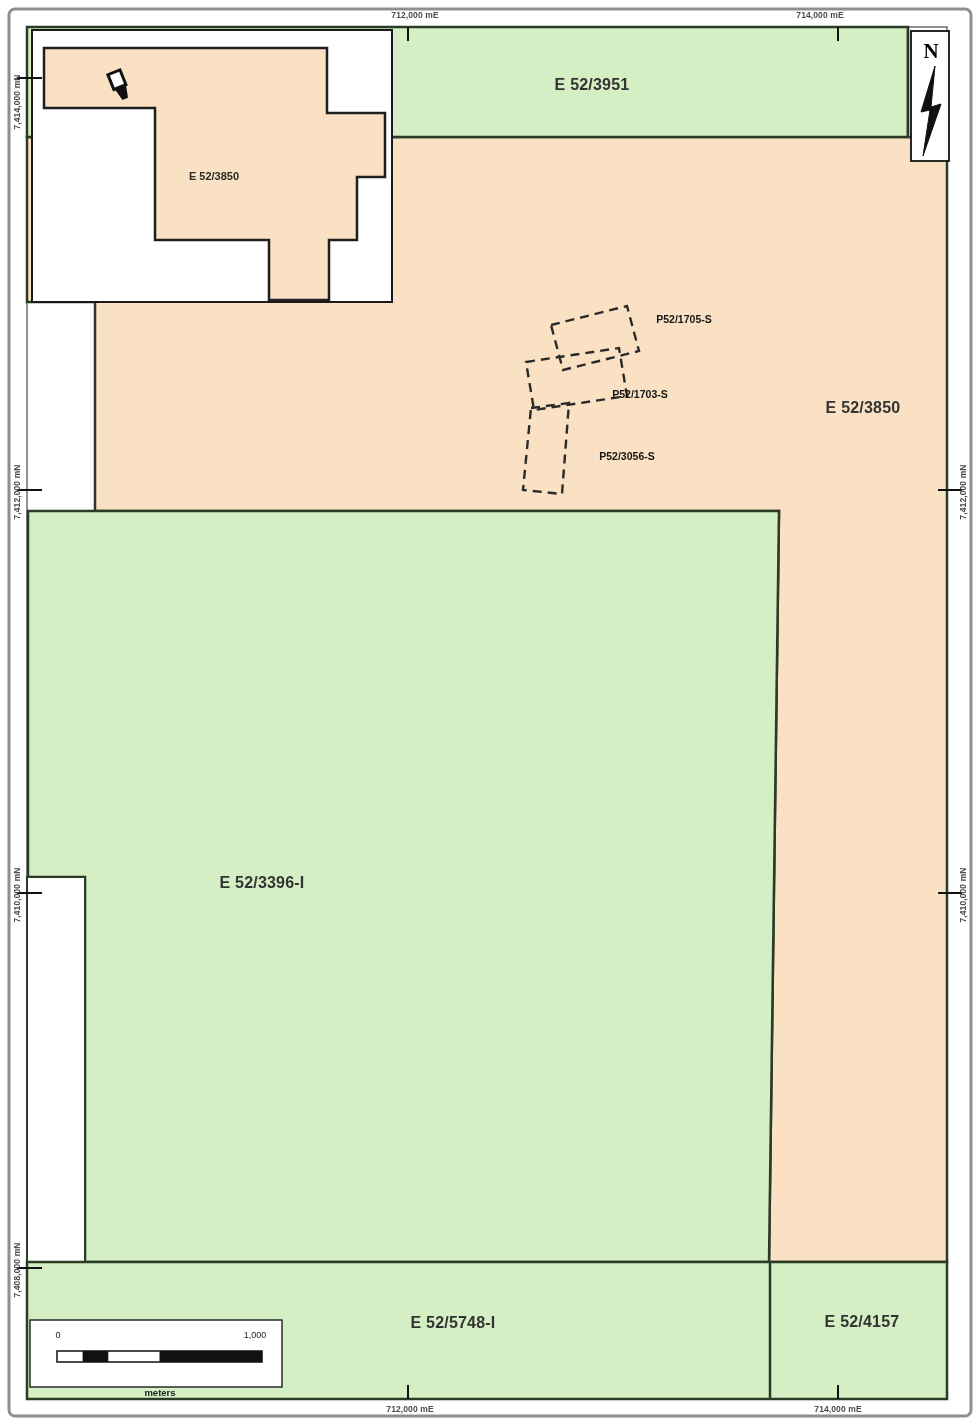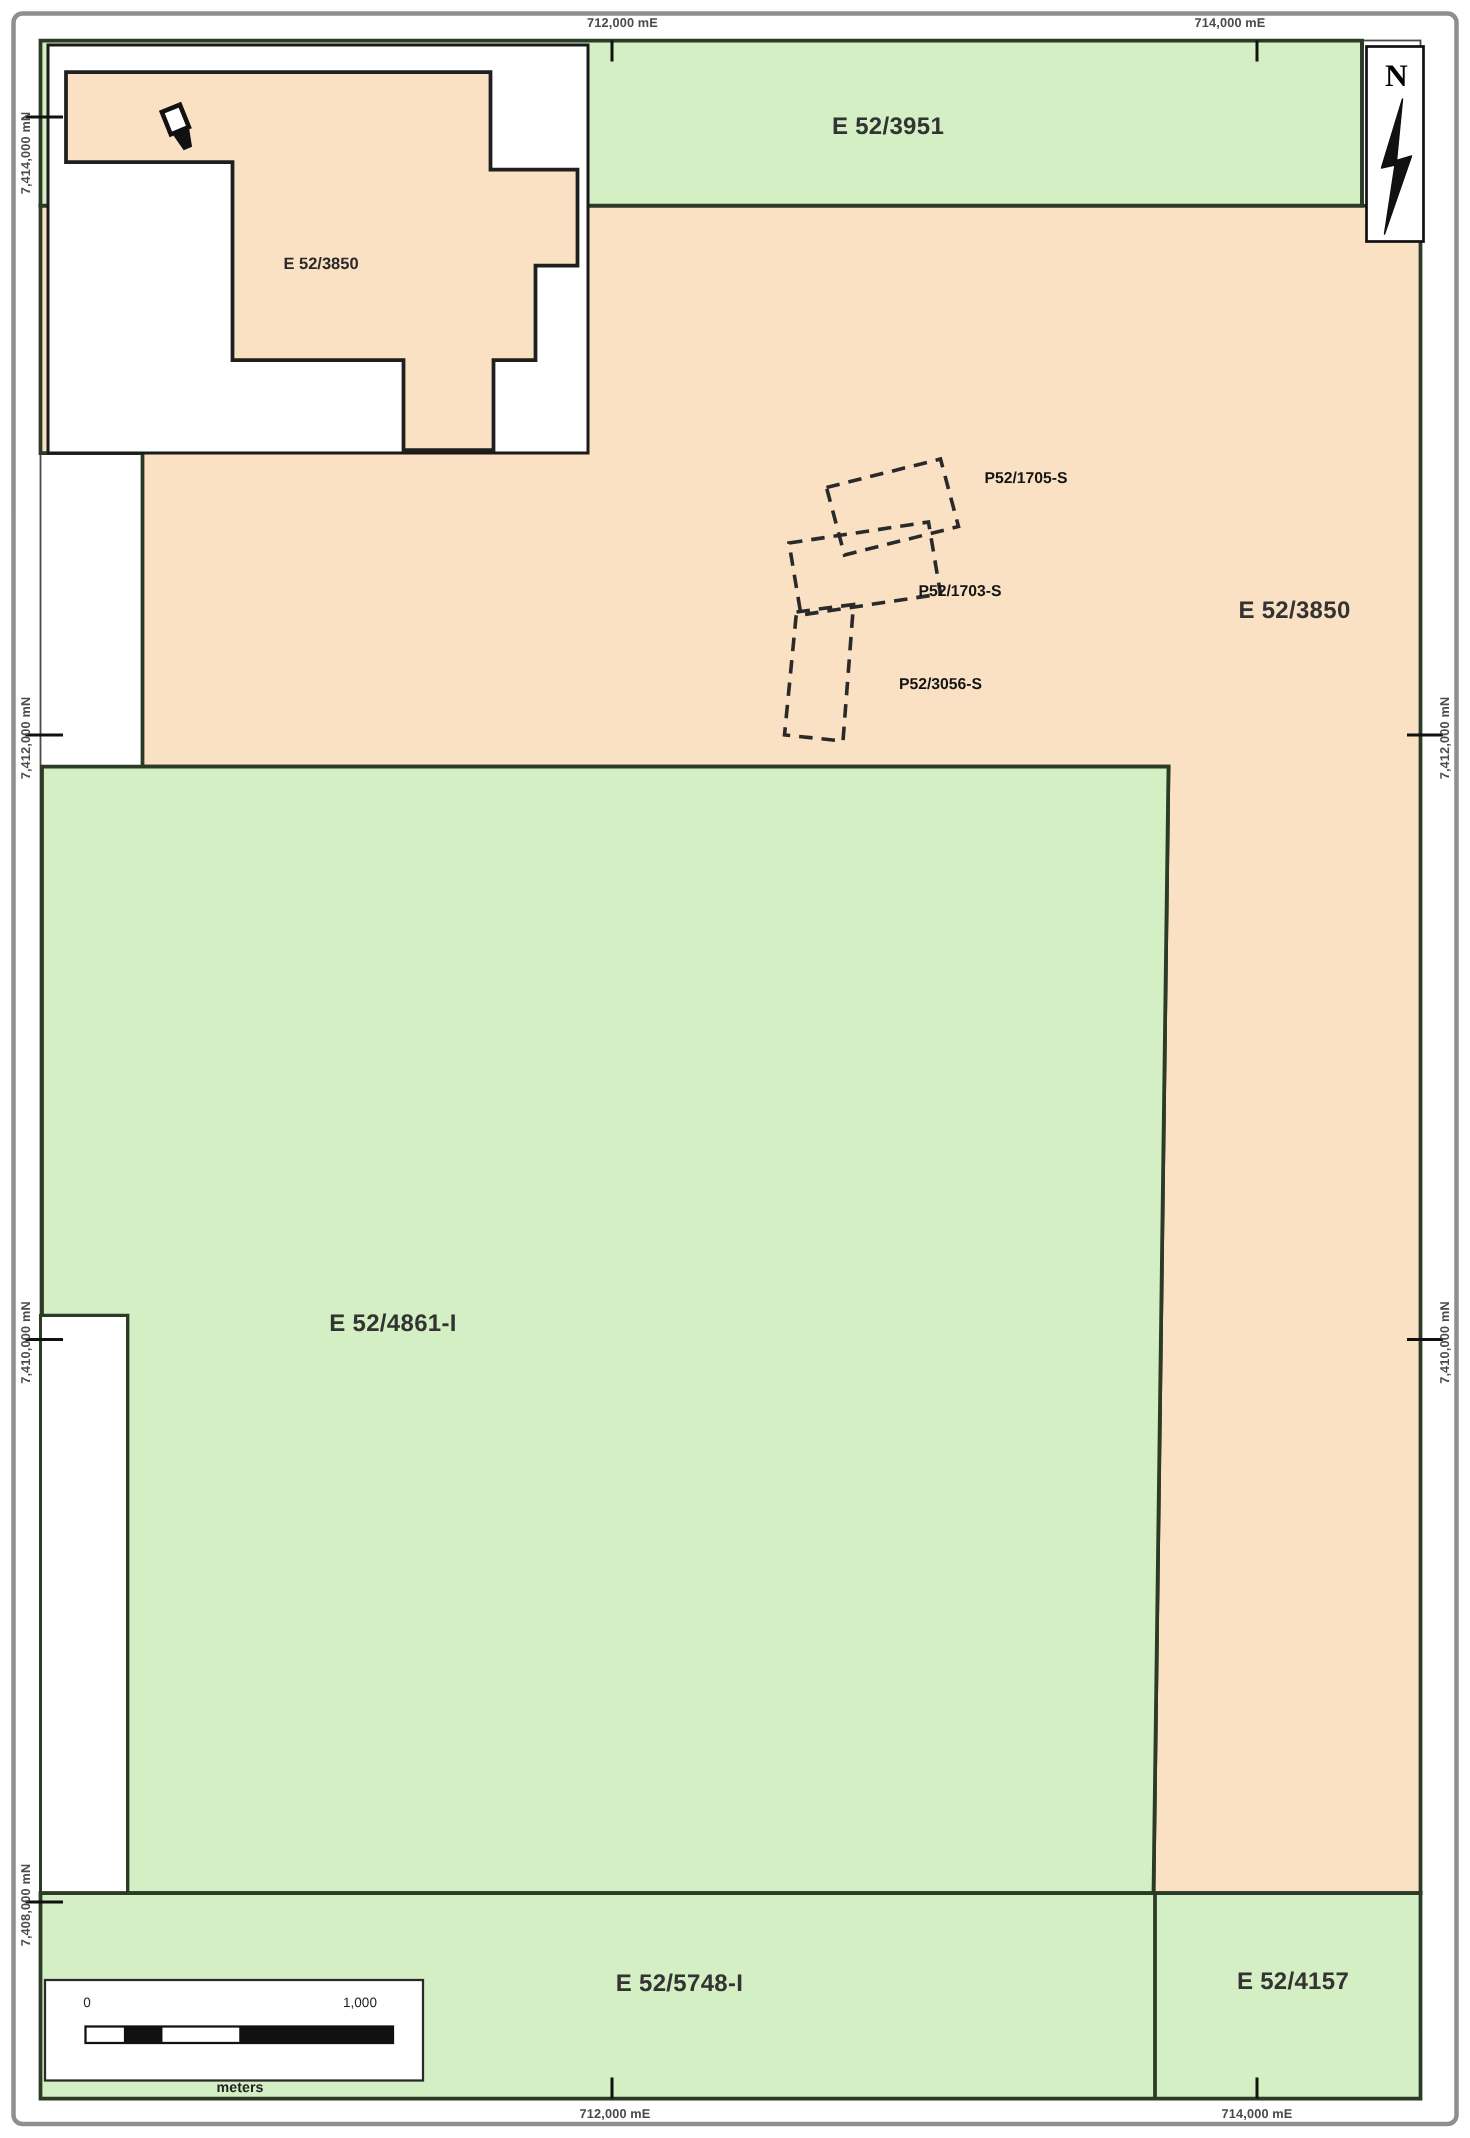--- a/index.html
+++ b/index.html
@@ -72,33 +72,33 @@
       <line x1="17" y1="490" x2="42" y2="490"></line>
       <line x1="17" y1="893" x2="42" y2="893"></line>
       <line x1="17" y1="1268" x2="42" y2="1268"></line>
       <line x1="938" y1="490" x2="962" y2="490"></line>
       <line x1="938" y1="893" x2="962" y2="893"></line>
     </g>
   </svg>
 
   <div class="lbl tenement-lbl" style="left:592px;top:85px;">E 52/3951</div>
   <div class="lbl tenement-lbl" style="left:863px;top:408px;">E 52/3850</div>
-  <div class="lbl tenement-lbl" style="left:262px;top:883px;">E 52/4861-I</div>
+  <div class="lbl tenement-lbl" style="left:262px;top:883px;">E 52/3396-I</div>
   <div class="lbl tenement-lbl" style="left:453px;top:1323px;">E 52/5748-I</div>
   <div class="lbl tenement-lbl" style="left:862px;top:1322px;text-align:right;">E 52/4157</div>
   <div class="lbl inset-lbl" style="left:214px;top:176px;">E 52/3850</div>
 
   <div class="lbl prospect-lbl" style="left:684px;top:319px;">P52/1705-S</div>
   <div class="lbl prospect-lbl" style="left:640px;top:394px;">P52/1703-S</div>
   <div class="lbl prospect-lbl" style="left:627px;top:456px;">P52/3056-S</div>
 
   <div class="lbl north-n" style="left:931px;top:51px;">N</div>
 
   <div class="lbl scale-num" style="left:58px;top:1335px;">0</div>
-  <div class="lbl scale-num" style="left:240px;top:1335px;text-align:center;">1,000</div>
+  <div class="lbl scale-num" style="left:255px;top:1335px;text-align:center;">1,000</div>
   <div class="lbl scale-unit" style="left:160px;top:1374px;">meters</div>
 
   <div class="lbl coord-lbl" style="left:415px;top:15px;">712,000 mE</div>
   <div class="lbl coord-lbl" style="left:820px;top:15px;">714,000 mE</div>
 
   <div class="lbl coord-lbl" style="left:410px;top:1409px;">712,000 mE</div>
   <div class="lbl coord-lbl" style="left:838px;top:1409px;">714,000 mE</div>
 
   <div class="lbl coord-lbl coord-vert" style="left:17px;top:102px;">7,414,000 mN</div>
   <div class="lbl coord-lbl coord-vert" style="left:17px;top:492px;">7,412,000 mN</div>

